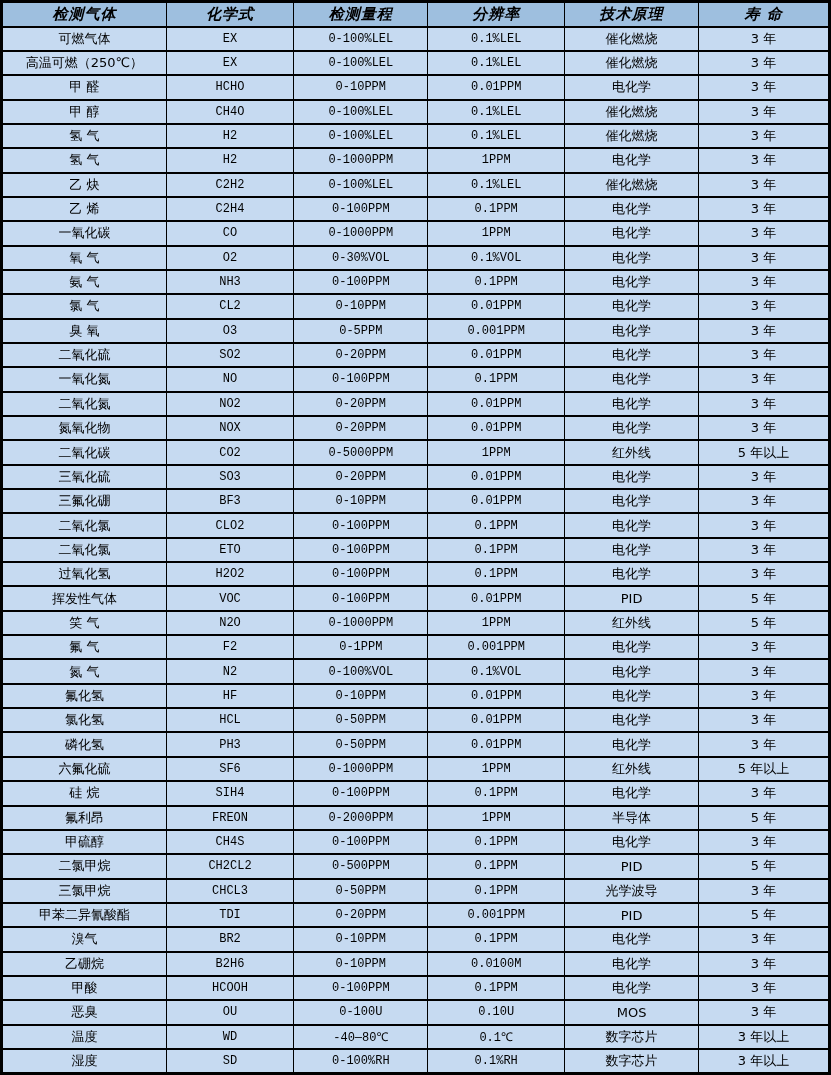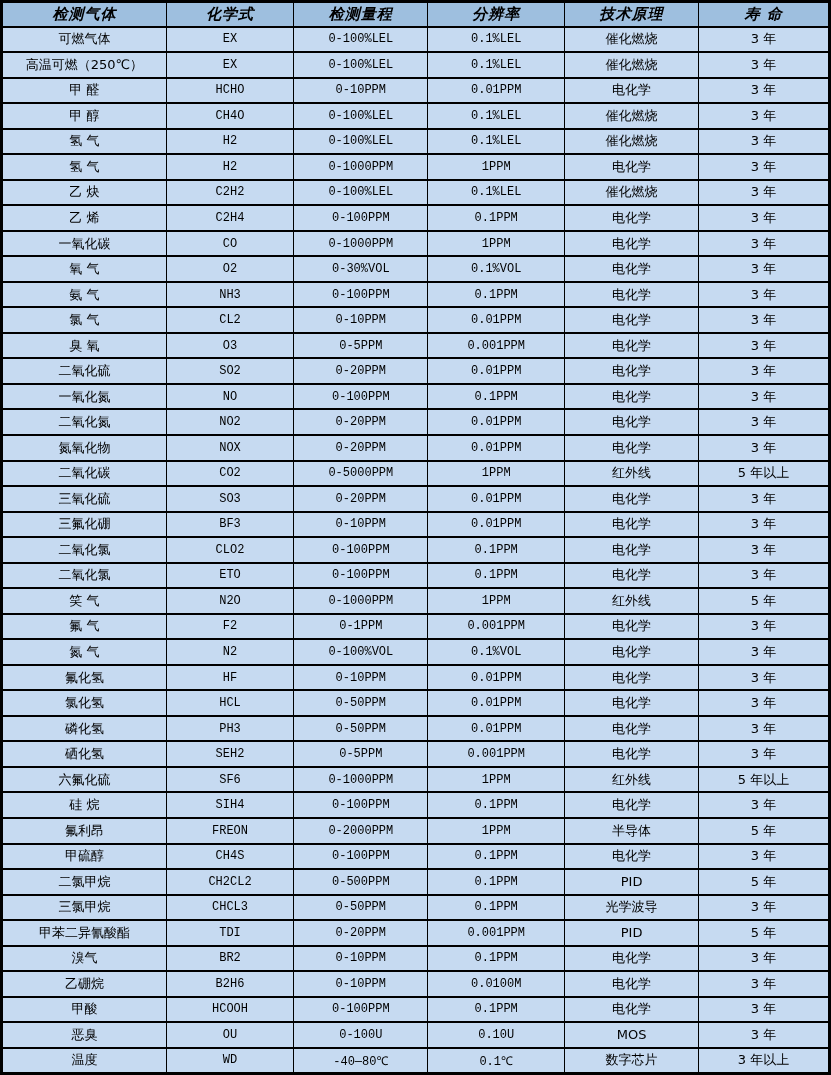--- a/index.html
+++ b/index.html
@@ -251,20 +251,36 @@
       </tr>
       <tr data-name="table-row">
         <td data-name="gas-cell">二氧化氯</td>
         <td data-name="formula-cell">ETO</td>
         <td data-name="range-cell">0-100PPM</td>
         <td data-name="resolution-cell">0.1PPM</td>
         <td data-name="principle-cell">电化学</td>
         <td data-name="lifespan-cell">3 年</td>
       </tr>
       <tr data-name="table-row">
+        <td data-name="gas-cell">过氧化氢</td>
+        <td data-name="formula-cell">H2O2</td>
+        <td data-name="range-cell">0-100PPM</td>
+        <td data-name="resolution-cell">0.1PPM</td>
+        <td data-name="principle-cell">电化学</td>
+        <td data-name="lifespan-cell">3 年</td>
+      </tr>
+      <tr data-name="table-row">
+        <td data-name="gas-cell">挥发性气体</td>
+        <td data-name="formula-cell">VOC</td>
+        <td data-name="range-cell">0-100PPM</td>
+        <td data-name="resolution-cell">0.01PPM</td>
+        <td data-name="principle-cell">PID</td>
+        <td data-name="lifespan-cell">5 年</td>
+      </tr>
+      <tr data-name="table-row">
         <td data-name="gas-cell">笑 气</td>
         <td data-name="formula-cell">N2O</td>
         <td data-name="range-cell">0-1000PPM</td>
         <td data-name="resolution-cell">1PPM</td>
         <td data-name="principle-cell">红外线</td>
         <td data-name="lifespan-cell">5 年</td>
       </tr>
       <tr data-name="table-row">
         <td data-name="gas-cell">氟 气</td>
         <td data-name="formula-cell">F2</td>
@@ -295,28 +311,20 @@
         <td data-name="range-cell">0-50PPM</td>
         <td data-name="resolution-cell">0.01PPM</td>
         <td data-name="principle-cell">电化学</td>
         <td data-name="lifespan-cell">3 年</td>
       </tr>
       <tr data-name="table-row">
         <td data-name="gas-cell">磷化氢</td>
         <td data-name="formula-cell">PH3</td>
         <td data-name="range-cell">0-50PPM</td>
         <td data-name="resolution-cell">0.01PPM</td>
-        <td data-name="principle-cell">电化学</td>
-        <td data-name="lifespan-cell">3 年</td>
-      </tr>
-      <tr data-name="table-row">
-        <td data-name="gas-cell">硒化氢</td>
-        <td data-name="formula-cell">SEH2</td>
-        <td data-name="range-cell">0-5PPM</td>
-        <td data-name="resolution-cell">0.001PPM</td>
         <td data-name="principle-cell">电化学</td>
         <td data-name="lifespan-cell">3 年</td>
       </tr>
       <tr data-name="table-row">
         <td data-name="gas-cell">六氟化硫</td>
         <td data-name="formula-cell">SF6</td>
         <td data-name="range-cell">0-1000PPM</td>
         <td data-name="resolution-cell">1PPM</td>
         <td data-name="principle-cell">红外线</td>
         <td data-name="lifespan-cell">5 年以上</td>
@@ -402,14 +410,22 @@
         <td data-name="lifespan-cell">3 年</td>
       </tr>
       <tr data-name="table-row">
         <td data-name="gas-cell">温度</td>
         <td data-name="formula-cell">WD</td>
         <td data-name="range-cell">-40—80℃</td>
         <td data-name="resolution-cell">0.1℃</td>
         <td data-name="principle-cell">数字芯片</td>
         <td data-name="lifespan-cell">3 年以上</td>
       </tr>
+      <tr data-name="table-row">
+        <td data-name="gas-cell">湿度</td>
+        <td data-name="formula-cell">SD</td>
+        <td data-name="range-cell">0-100%RH</td>
+        <td data-name="resolution-cell">0.1%RH</td>
+        <td data-name="principle-cell">数字芯片</td>
+        <td data-name="lifespan-cell">3 年以上</td>
+      </tr>
     </tbody>
 </table>
 
 </body></html>

